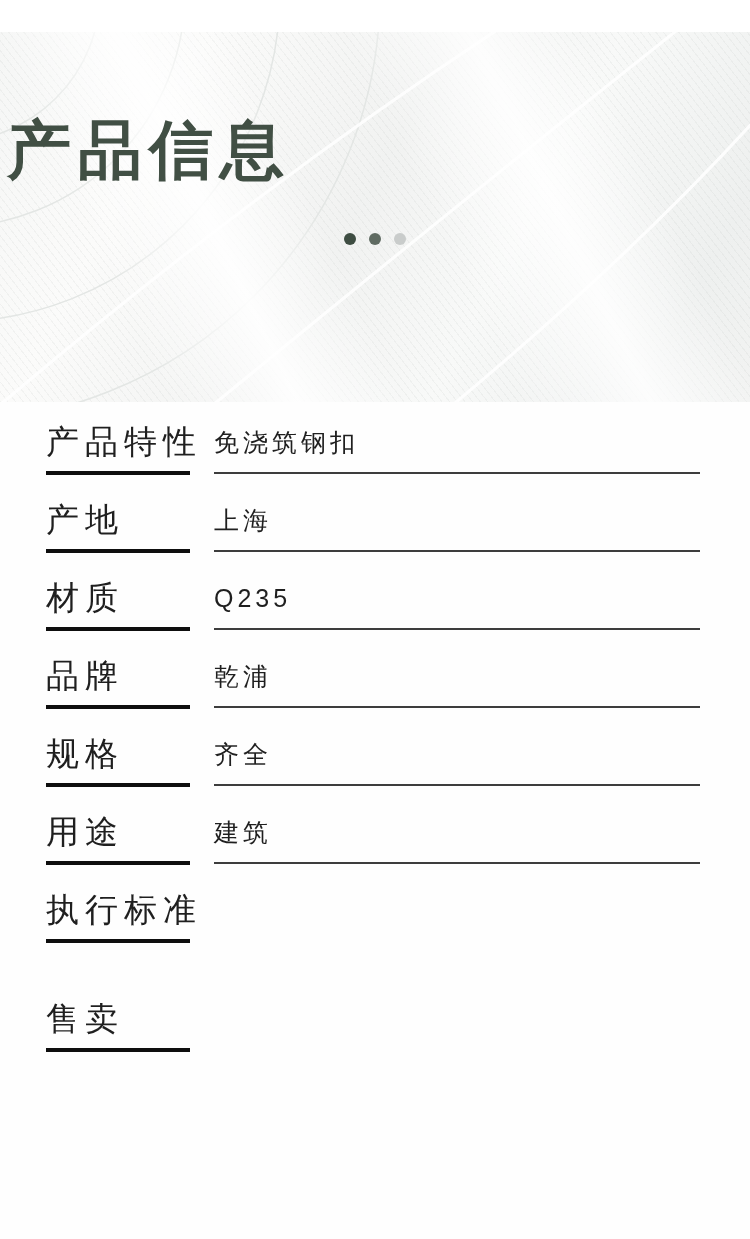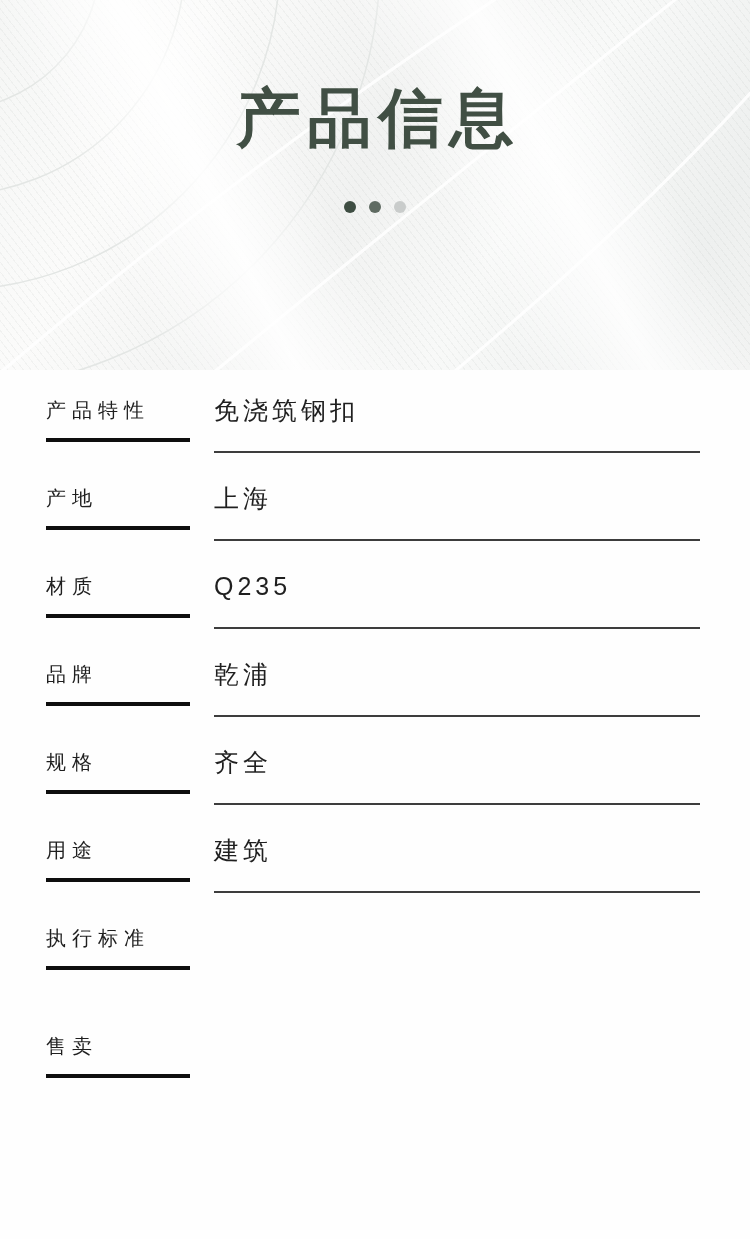--- a/index.html
+++ b/index.html
@@ -17,25 +17,26 @@
     width: 750px;
     height: 1239px;
     background: #fefefe;
   }
 
   
   .hero {
     position: relative;
     height: 370px;
     overflow: hidden;
-    text-align: center;
+    text-align: left;
     background:
       linear-gradient(118deg,
         #f5f6f5 0%, #fbfbfa 22%, #f1f2f1 48%,
         #f8f9f8 66%, #eef0ef 88%, #f2f3f2 100%);
+    margin-top: 32px;
   }
   
   .hero::before {
     content: "";
     position: absolute;
     inset: 0;
     background: repeating-linear-gradient(52deg,
       rgba(175,181,178,0.12) 0px, rgba(175,181,178,0.12) 1px,
       transparent 1px, transparent 6px);
     pointer-events: none;
@@ -104,25 +105,25 @@
     margin-bottom: 31px;
   }
   .spec-label-cell {
     width: 144px;
     margin-right: 24px;
     padding-bottom: 14px;
     border-bottom: 4px solid #0e0e0e;
   }
   .spec-value-cell {
     flex: 1;
-    padding-bottom: 27px;
+    padding-bottom: 16px;
     border-bottom: 2px solid #3d3d3d;
   }
   .spec-label {
-    font-size: 20px;
+    font-size: 33px;
     line-height: 28px;
     letter-spacing: 6px;
     color: #1f1f1f;
     white-space: nowrap;
   }
   .spec-value {
     font-size: 25px;
     line-height: 28px;
     letter-spacing: 4px;
     color: #1f1f1f;

